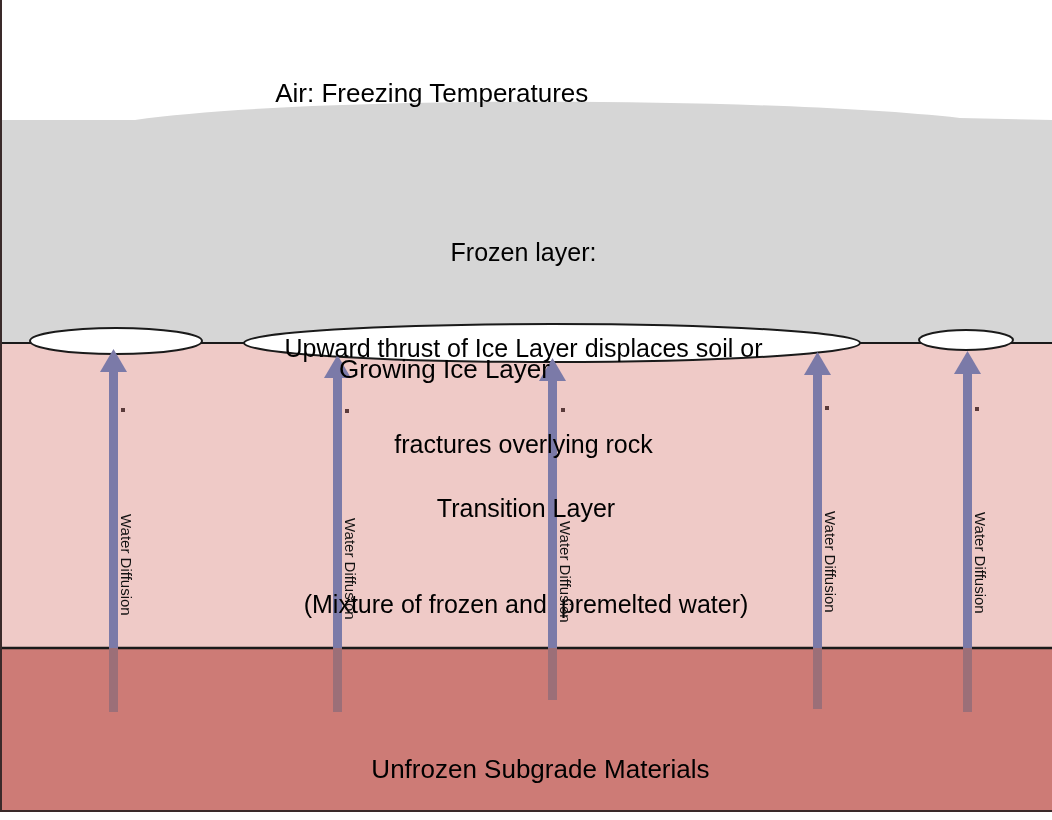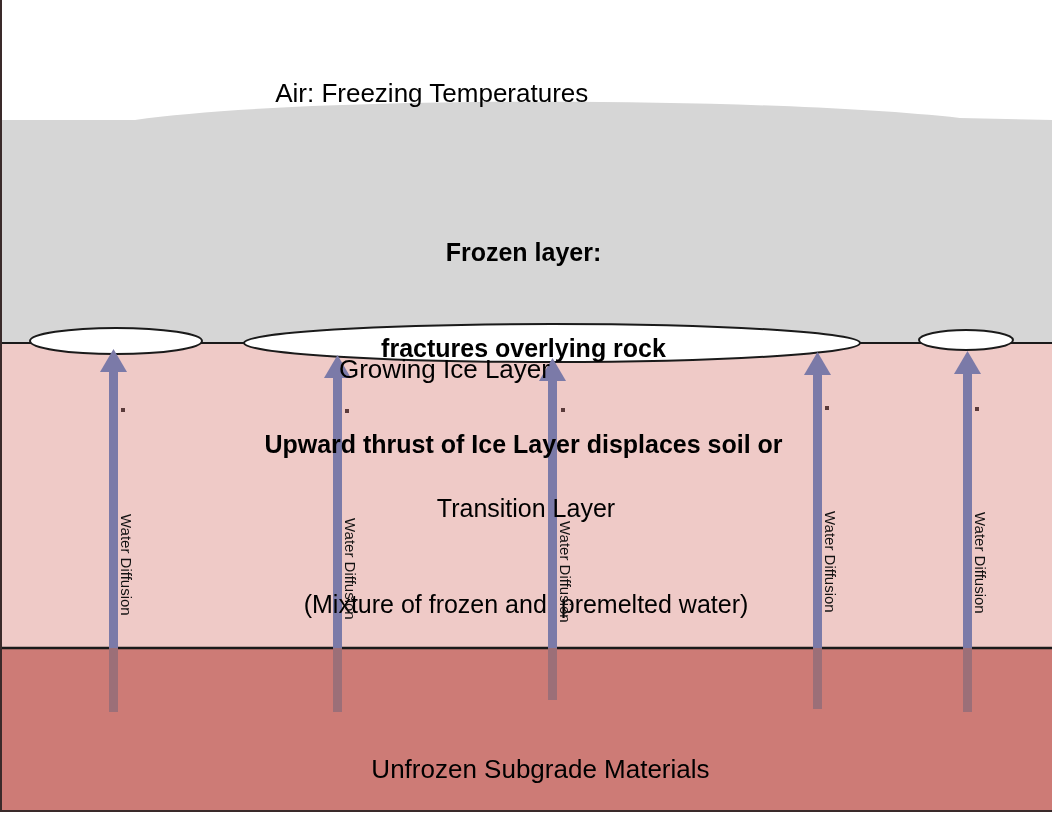--- a/index.html
+++ b/index.html
@@ -36,21 +36,20 @@
     left: 0;
     top: 44px;
     width: 836px;
     font-size: 26px;
   }
   #frozen-label {
     left: 0;
     top: 172px;
     width: 1047px;
     font-size: 25px;
-    font-weight: bold;
   }
   #ice-label {
     left: 0;
     top: 320px;
     width: 860px;
     font-size: 26px;
   }
   #transition-label {
     left: 0;
     top: 428px;
@@ -141,22 +140,22 @@
       <line x1="0" y1="811" x2="1052" y2="811" stroke="#3a2a2a" stroke-width="2"></line>
     </g>
   </svg>
 
   <div class="layer-label" id="air-label">
     <span>Air: Freezing Temperatures</span>
   </div>
 
   <div class="layer-label" id="frozen-label">
     <div>Frozen layer:</div>
+    <div>Upward thrust of Ice Layer displaces soil or</div>
     <div>fractures overlying rock</div>
-    <div>Upward thrust of Ice Layer displaces soil or</div>
   </div>
 
   <div class="layer-label" id="ice-label">
     <span>Growing Ice Layer</span>
   </div>
 
   <div class="layer-label" id="subgrade-label">
     <span>Unfrozen Subgrade Materials</span>
   </div>
 

